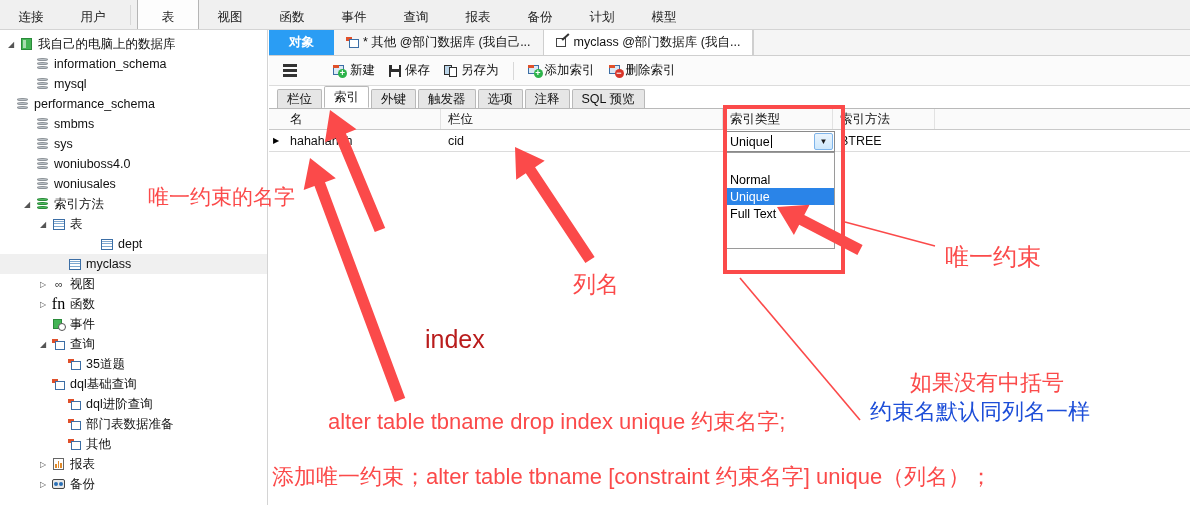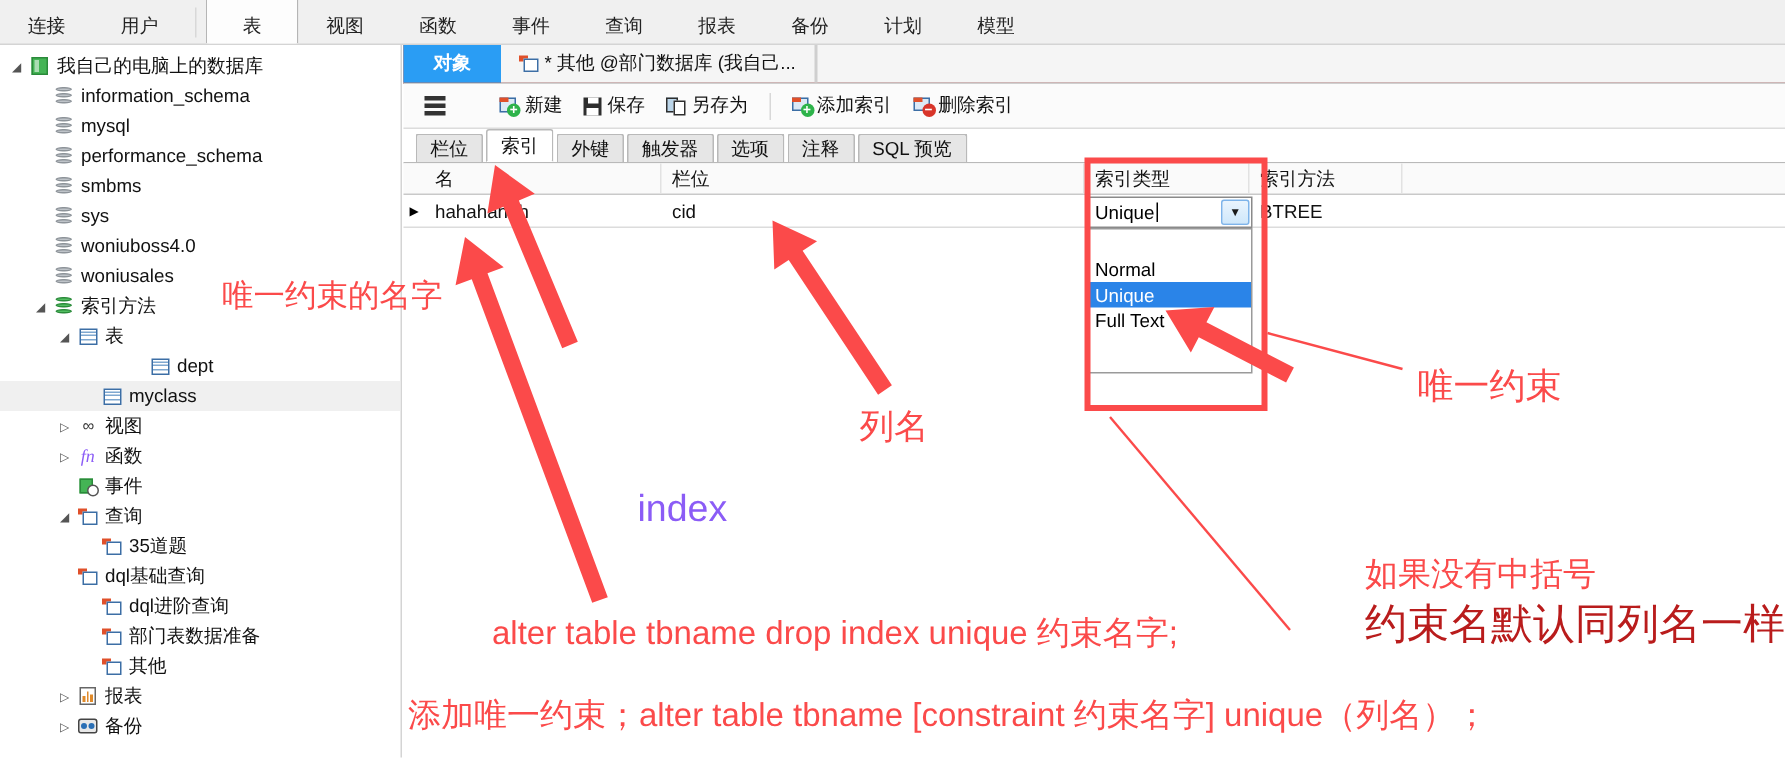--- a/index.html
+++ b/index.html
@@ -52,34 +52,34 @@
   .ic-db { width:11px; height:12px; position:relative; }
   .ic-db i { position:absolute; left:0; width:11px; height:3.4px; border-radius:50%/50%; display:block; }
   .ic-srv { width:11px; height:12px; border:1px solid #2a8a3a; background:#44b455; position:relative; }
   .ic-srv:after { content:""; position:absolute; left:1px; top:1px; width:3px; height:8px; background:#fff; opacity:.55; }
   .ic-grid { width:12px; height:11px; border:1px solid #3c6ea5; background:#fff; }
   .ic-grid div { height:2.4px; border-bottom:1px solid #7fa8d0; }
   .ic-qry { width:13px; height:11px; position:relative; }
   .ic-qry .qt { position:absolute; left:0; top:0; width:6px; height:4px; background:#e0502a; }
   .ic-qry .qg { position:absolute; left:3px; top:2px; width:10px; height:9px; border:1px solid #3c6ea5; background:#fff; }
   .ic-view { font-size:11px; color:#3a3a3a; letter-spacing:-1px; }
-  .ic-fn { font-family:"Liberation Serif",serif; font-style:italic; font-size:12px; color:#8b5cf6; }
+  .ic-fn { font-family:"Liberation Serif",serif; font-size:16px; color:#000000; }
   .ic-evt { width:12px; height:11px; position:relative; }
   .ic-evt .eb { position:absolute; left:0; top:0; width:9px; height:10px; background:#44b455; border:1px solid #2a8a3a; }
   .ic-evt .ec { position:absolute; right:-1px; bottom:-1px; width:8px; height:8px; border-radius:50%; background:#fff; border:1.5px solid #555; }
   .ic-rpt { width:11px; height:12px; border:1px solid #666; background:#fff; display:flex; align-items:flex-end; gap:1px; padding:1px; }
   .ic-rpt s { display:block; width:2px; background:#e08a2a; text-decoration:none; }
   .ic-bak { width:13px; height:10px; border:1.5px solid #444; border-radius:2px; background:#e8e8e8; display:flex; align-items:center; justify-content:space-around; }
   .ic-bak b { width:4px; height:4px; border-radius:50%; background:#2a6fb5; }
 
   
   .main { position:absolute; left:269px; top:30px; width:921px; height:475px; background:#fff; }
 
   .tabbar {
-    height:26px; background:#7f1d1d; border-bottom:1px solid #cfcfcf;
+    height:26px; background:#a21caf; border-bottom:1px solid #cfcfcf;
     display:flex; align-items:stretch;
   }
   .tab {
     display:flex; align-items:center; gap:4px; padding:0 12px;
     font-size:12.5px; border-right:1px solid #cfcfcf; background:#f5f5f5;
     color:#111; white-space:nowrap; cursor:default;
   }
   .tab.obj { background:#2a9df4; color:#fff; font-weight:bold; padding:0 20px; border-right:none; }
   .tab.doc { background:#fff; }
   .tab-fill { flex:1; background:#f5f5f5; border-left:1px solid #cfcfcf; }
@@ -242,21 +242,21 @@
      <span class="twisty none"></span>
      <span class="t-ico">
           <span class="ic-db">
             <i style="top:0;background:#bfc4c9;border:1px solid #8d9399"></i>
             <i style="top:4px;background:#bfc4c9;border:1px solid #8d9399"></i>
             <i style="top:8px;background:#bfc4c9;border:1px solid #8d9399"></i>
           </span>
         </span>
      <span class="lbl">mysql</span>
    </div>
-      <div class="tree-row" style="padding-left:20px">
+      <div class="tree-row" style="">
      <span class="twisty none"></span>
      <span class="t-ico">
           <span class="ic-db">
             <i style="top:0;background:#bfc4c9;border:1px solid #8d9399"></i>
             <i style="top:4px;background:#bfc4c9;border:1px solid #8d9399"></i>
             <i style="top:8px;background:#bfc4c9;border:1px solid #8d9399"></i>
           </span>
         </span>
      <span class="lbl">performance_schema</span>
    </div>
@@ -460,20 +460,27 @@
     <div class="tabbar" id="tabbar">
         <div class="tab obj">
           <span>对象</span>
         </div>
         <div class="tab">
           <span class="tico-tbl">
             <span class="tt"></span>
             <span class="tg"></span>
           </span>
           <span>* 其他 @部门数据库 (我自己...</span>
+        </div>
+        <div class="tab doc">
+          <span class="tico-pen">
+            <span class="pg"></span>
+            <span class="pp"></span>
+          </span>
+          <span>myclass @部门数据库 (我自...</span>
         </div>
         <div class="tab-fill"></div>
       </div>
 
     <div class="toolbar">
       <div class="hamb">
           <i></i>
           <i></i>
           <i></i>
         </div>
@@ -582,21 +589,21 @@
         <line x1="935" y1="246" x2="845" y2="222" stroke="#fb4a4a" stroke-width="1.6"></line>
         <line x1="740" y1="278" x2="860" y2="420" stroke="#fb4a4a" stroke-width="1.6"></line>
         <polygon points="330.0,110.0 356.5,129.2 345.9,133.6 385.2,227.9 374.8,232.1 335.6,137.9 324.9,142.3" fill="#fb4a4a"></polygon>
         <polygon points="310.0,158.0 335.8,178.2 325.0,182.2 405.2,398.1 394.8,401.9 314.5,186.1 303.7,190.1" fill="#fb4a4a"></polygon>
         <polygon points="515.0,147.0 544.7,160.8 535.1,167.2 594.6,256.9 585.4,263.1 525.8,173.3 516.2,179.7" fill="#fb4a4a"></polygon>
         <polygon points="777.0,207.0 809.6,204.7 804.3,214.9 862.6,245.0 857.4,255.0 799.2,224.8 793.9,235.0" fill="#fb4a4a"></polygon>
       </svg>
     <div id="annotexts">
         <div class="anno-txt" style="left:148px;top:183px;font-size:21px;color:#fb4a4a">唯一约束的名字</div>
         <div class="anno-txt" style="left:573px;top:269px;font-size:23px;color:#fb4a4a">列名</div>
-        <div class="anno-txt" style="left:425px;top:325px;font-size:25px;color:#8b5cf6">index</div>
+        <div class="anno-txt" style="left:425px;top:325px;font-size:25px;color:#b91c1c">index</div>
         <div class="anno-txt" style="left:945px;top:241px;font-size:24px;color:#fb4a4a">唯一约束</div>
         <div class="anno-txt" style="left:910px;top:368px;font-size:22px;color:#fb4a4a">如果没有中括号</div>
-        <div class="anno-txt" style="left:910px;top:397px;font-size:28px;color:#b91c1c">约束名默认同列名一样</div>
+        <div class="anno-txt" style="left:870px;top:397px;font-size:22px;color:#1d4ed8">约束名默认同列名一样</div>
         <div class="anno-txt" style="left:328px;top:407px;font-size:22px;color:#fb4a4a">alter table tbname drop index unique 约束名字;</div>
         <div class="anno-txt" style="left:272px;top:462px;font-size:22px;color:#fb4a4a">添加唯一约束；alter table tbname [constraint 约束名字] unique（列名）；</div>
       </div>
   </div>
 </div>
 
 </body></html>

